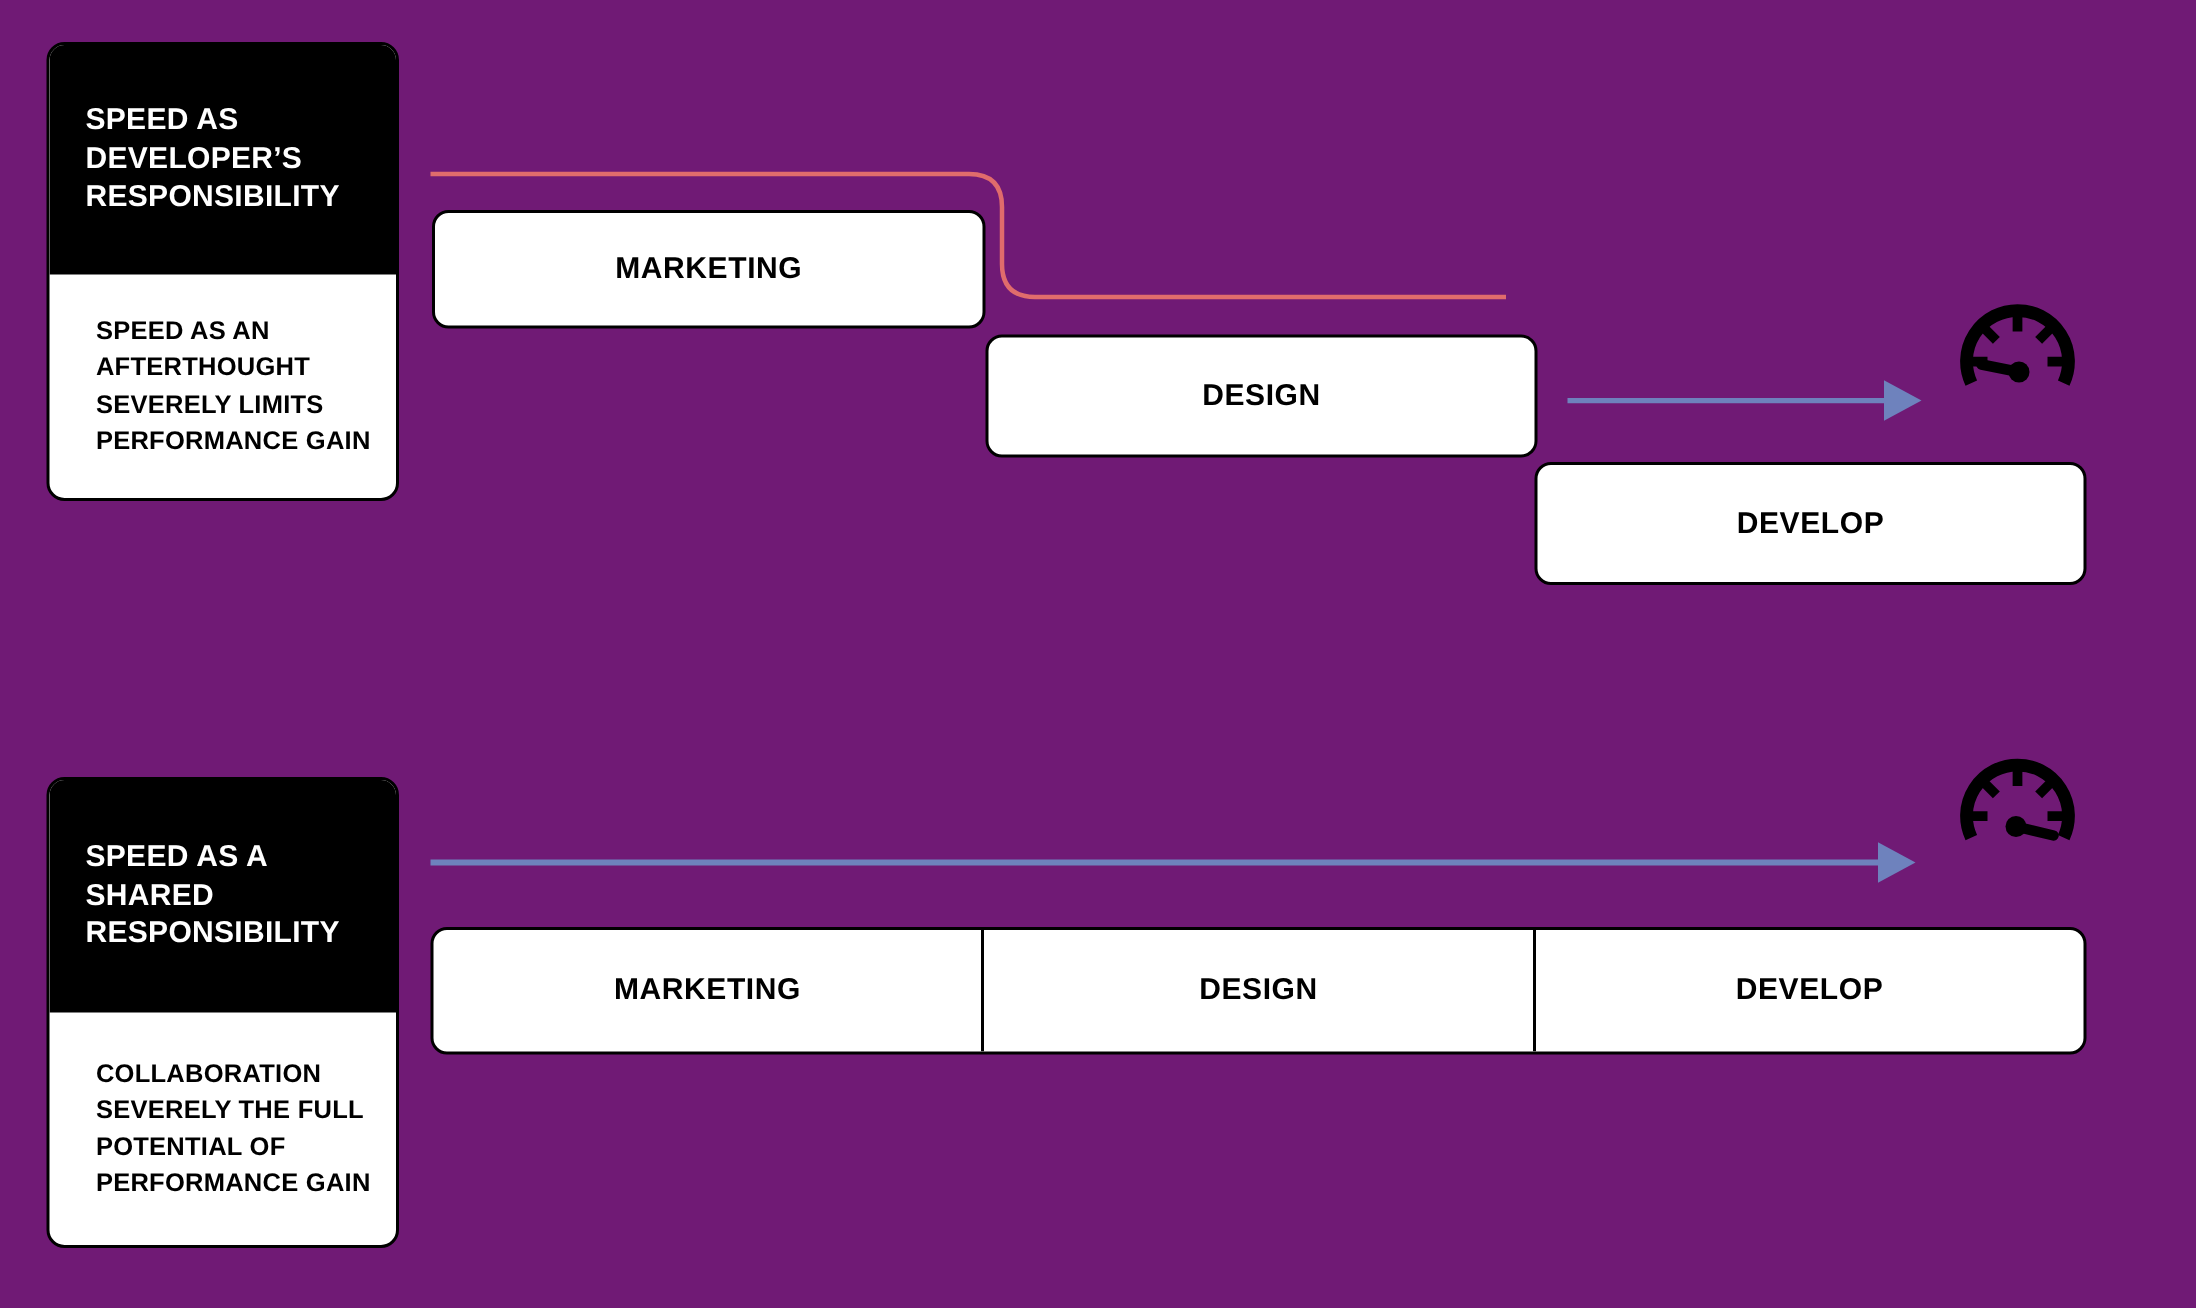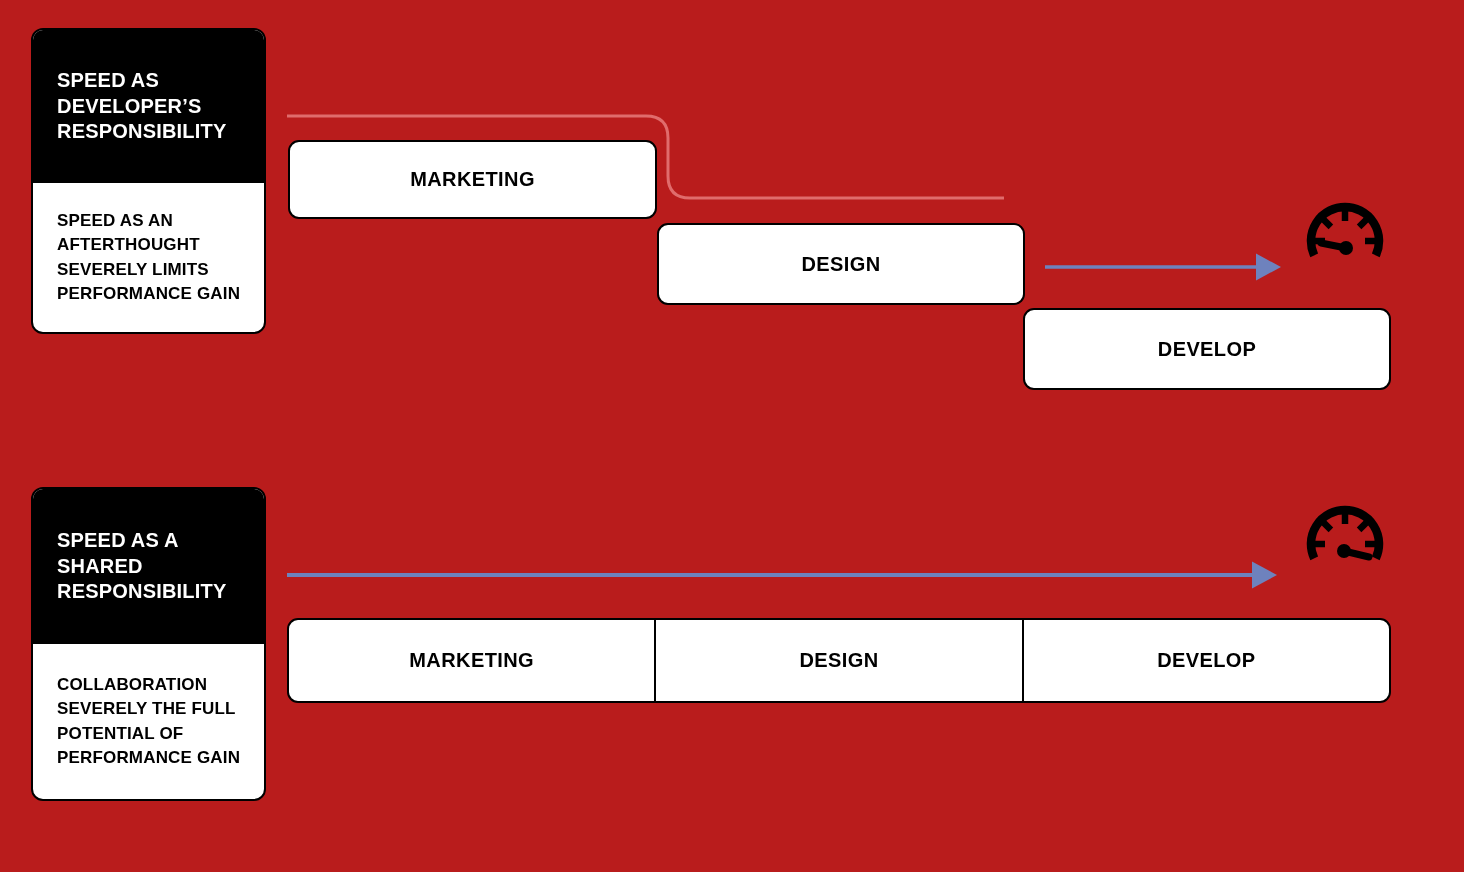--- a/index.html
+++ b/index.html
@@ -1,20 +1,20 @@
 <!DOCTYPE html>
 <html><head>
 <meta charset="utf-8">
 <style>
   html, body { margin: 0; padding: 0; background: #ffffff; }
   .canvas {
     position: relative;
     width: 1464px;
     height: 872px;
-    background: #b91c1c;
+    background: #701a75;
     font-family: "Liberation Sans", sans-serif;
     color: #000;
     overflow: hidden;
   }
 
   
   .overlay {
     position: absolute;
     left: 0; top: 0;
     width: 1464px; height: 872px;
@@ -28,21 +28,21 @@
     width: 235px;
     border: 2px solid #000;
     border-radius: 12px;
     background: #fff;
     overflow: hidden;
     display: flex;
     flex-direction: column;
     box-sizing: border-box;
   }
   .card.card-top { top: 28px; height: 306px; }
-  .card.card-bottom { top: 487px; height: 314px; }
+  .card.card-bottom { top: 518px; height: 314px; }
   .card-header {
     background: #000;
     color: #fff;
     display: flex;
     align-items: center;
     padding: 0 14px 0 24px;
     box-sizing: border-box;
   }
   .card-top .card-header { height: 153px; }
   .card-bottom .card-header { height: 155px; }
@@ -52,20 +52,21 @@
     line-height: 1.28;
     letter-spacing: 0.01em;
     white-space: pre-line;
   }
   .card-body {
     flex: 1;
     display: flex;
     align-items: center;
     padding: 0 10px 0 24px;
     box-sizing: border-box;
+    justify-content: center;
   }
   .card-subtitle {
     font-weight: bold;
     font-size: 17px;
     line-height: 1.42;
     letter-spacing: 0.01em;
     white-space: pre-line;
   }
 
   

